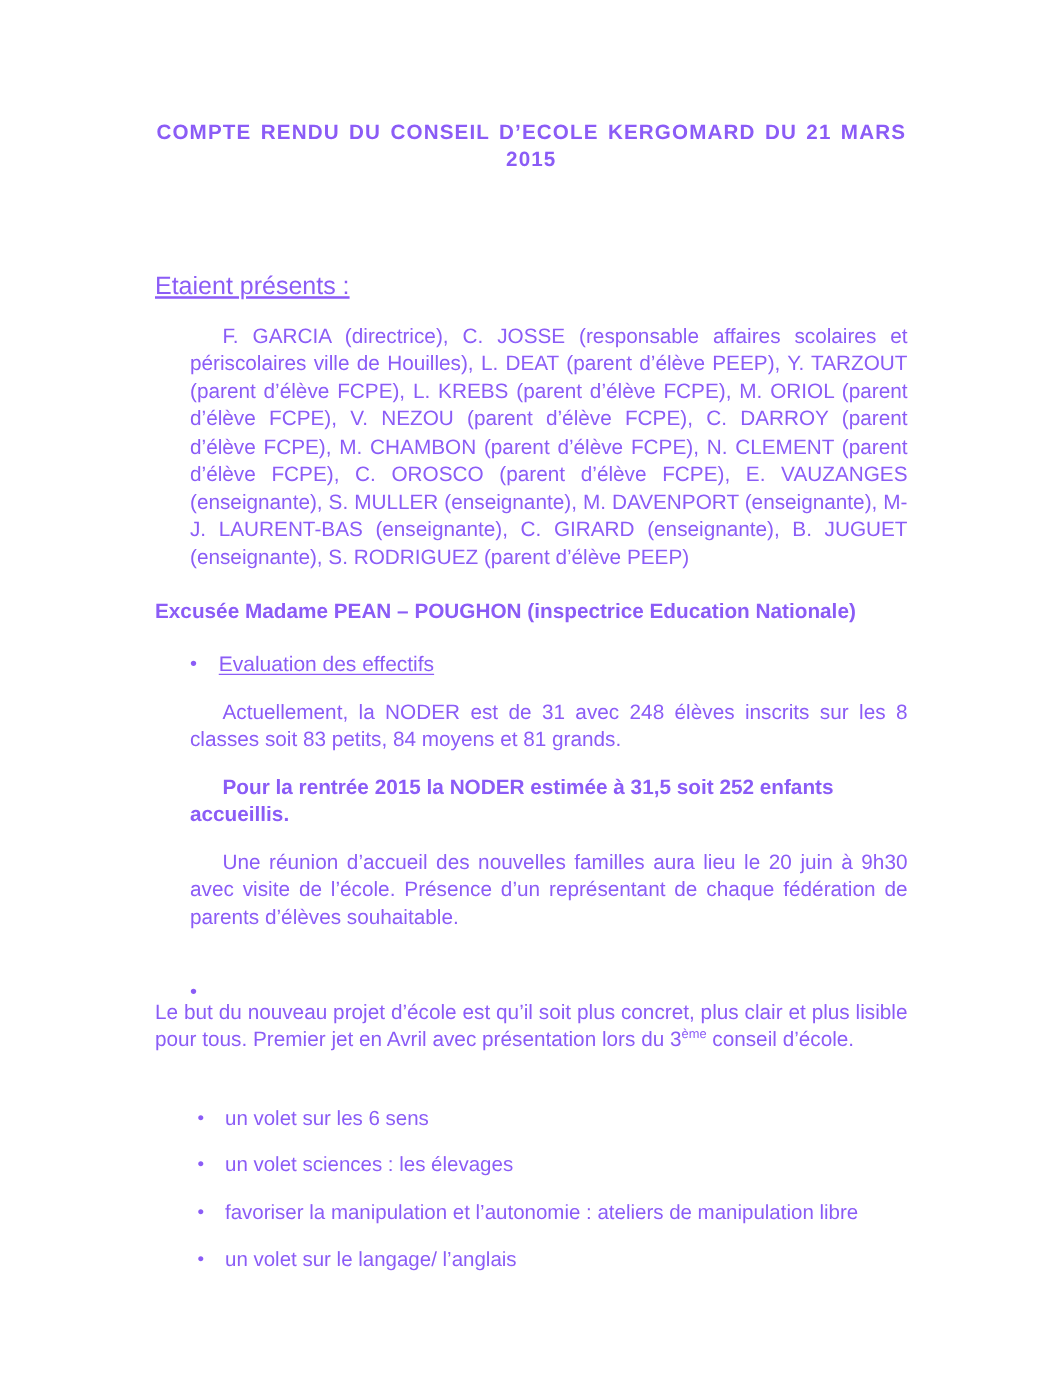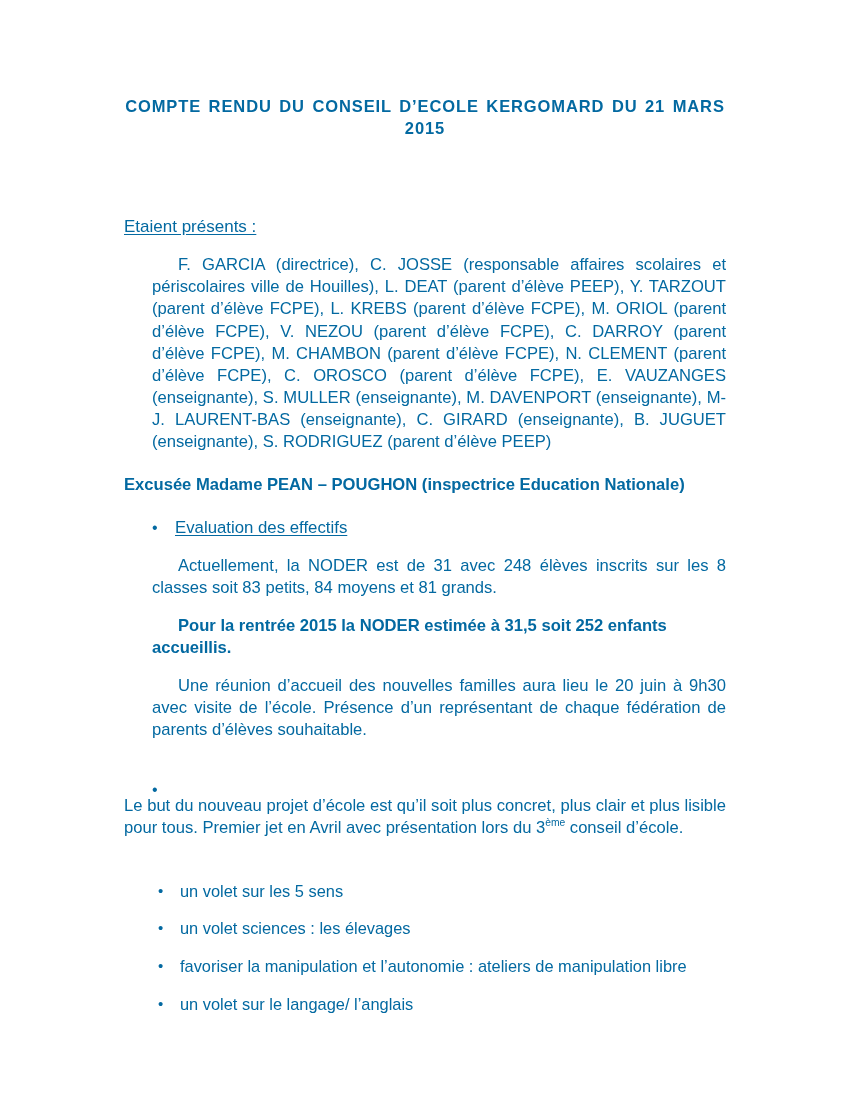--- a/index.html
+++ b/index.html
@@ -6,21 +6,21 @@
   html, body {
     margin: 0;
     padding: 0;
     background: #ffffff;
   }
   .page {
     position: relative;
     width: 850px;
     height: 1100px;
     background: #ffffff;
-    color: #0369a1;
+    color: #8b5cf6;
     font-family: "Liberation Sans", sans-serif;
     overflow: hidden;
     box-sizing: border-box;
   }
   .content {
     position: absolute;
     left: 124px;
     top: 0;
     width: 602px;
   }
@@ -33,21 +33,21 @@
     font-weight: 700;
     line-height: 1.33;
     letter-spacing: 0.9px;
     text-align: center;
     word-spacing: 2px;
   }
 
   
   .section-lead {
     margin: 0;
-    font-size: 17px;
+    font-size: 20px;
     line-height: 1.32;
     text-decoration: underline;
     text-underline-offset: 2px;
     display: inline-block;
   }
   .lead-wrap {
     margin: 0;
     padding-top: 76px;
   }
 
@@ -166,21 +166,21 @@
 
     <p class="body"><span>Le but du nouveau projet d’école est qu’il soit plus concret, plus clair et plus lisible pour tous. Premier jet en Avril avec présentation lors du 3</span><sup class="ord">ème</sup><span> conseil d’école.</span></p>
 
     <div class="gap-lg"></div>
 
 
     <div class="gap-lg"></div>
 
     <div class="sub-bullet">
       <span class="marker">•</span>
-      <span>un volet sur les 5 sens</span>
+      <span>un volet sur les 6 sens</span>
     </div>
 
     <div class="gap-md"></div>
 
     <div class="sub-bullet">
       <span class="marker">•</span>
       <span>un volet sciences : les élevages</span>
     </div>
 
     <div class="gap-md"></div>

